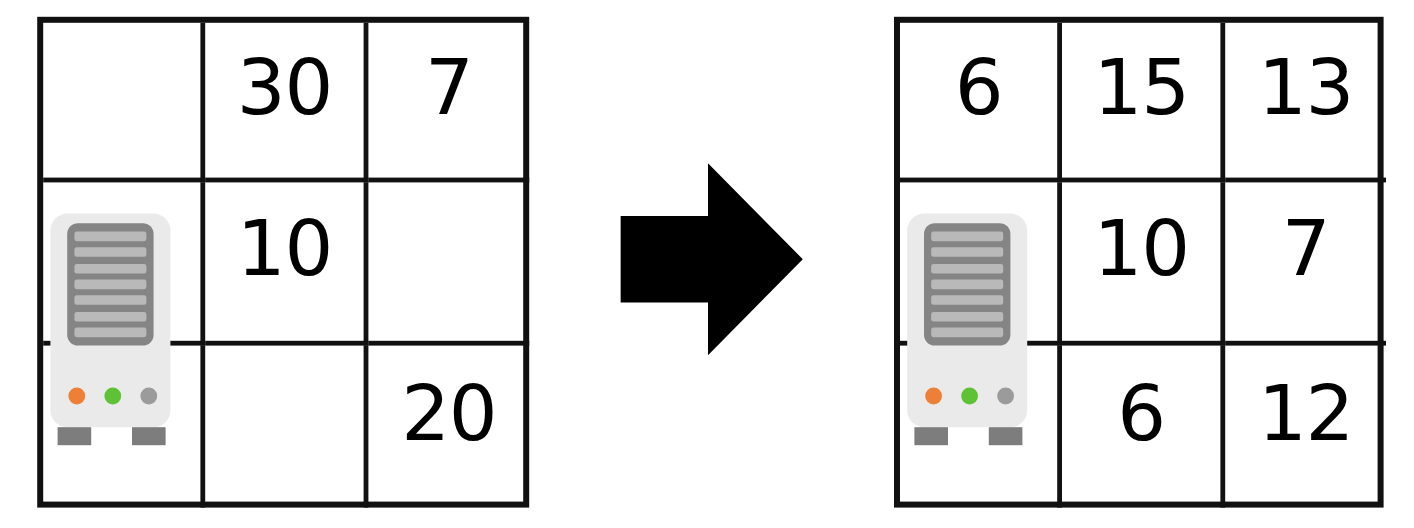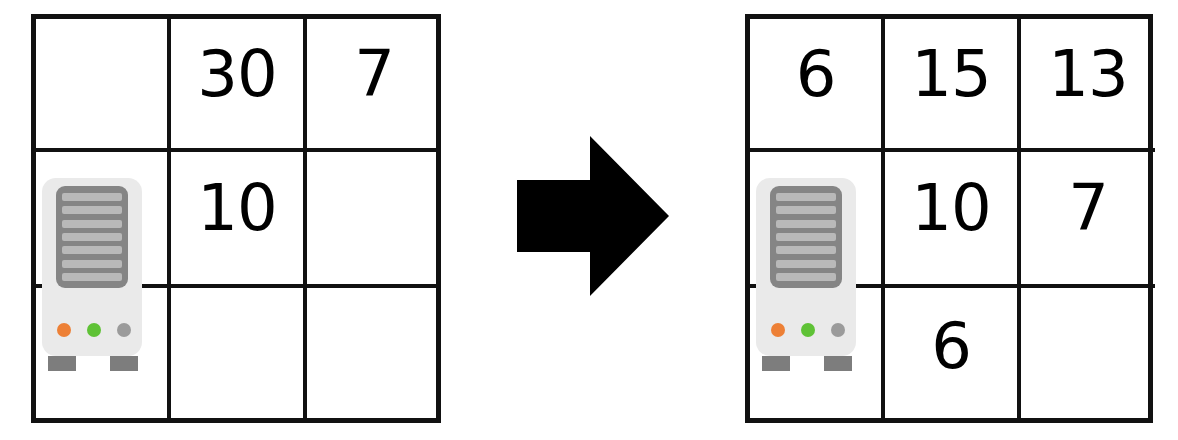--- a/index.html
+++ b/index.html
@@ -155,20 +155,23 @@
     <div class="cell c2 r1">
       
     </div>
 
     <div class="cell c0 r2">
       
     </div>
     <div class="cell c1 r2">
       
     </div>
+    <div class="cell c2 r2">
+      <span class="cell-value">20</span>
+    </div>
   </div>
 
   <div class="machine left-m">
     <div class="m-body"></div>
     <div class="m-panel">
       <div class="m-slot"></div>
       <div class="m-slot"></div>
       <div class="m-slot"></div>
       <div class="m-slot"></div>
       <div class="m-slot"></div>
@@ -212,20 +215,23 @@
     <div class="cell c2 r1">
       <span class="cell-value">7</span>
     </div>
 
     <div class="cell c0 r2">
       
     </div>
     <div class="cell c1 r2">
       <span class="cell-value">6</span>
     </div>
+    <div class="cell c2 r2">
+      <span class="cell-value">12</span>
+    </div>
   </div>
 
   <div class="machine right-m">
     <div class="m-body"></div>
     <div class="m-panel">
       <div class="m-slot"></div>
       <div class="m-slot"></div>
       <div class="m-slot"></div>
       <div class="m-slot"></div>
       <div class="m-slot"></div>

